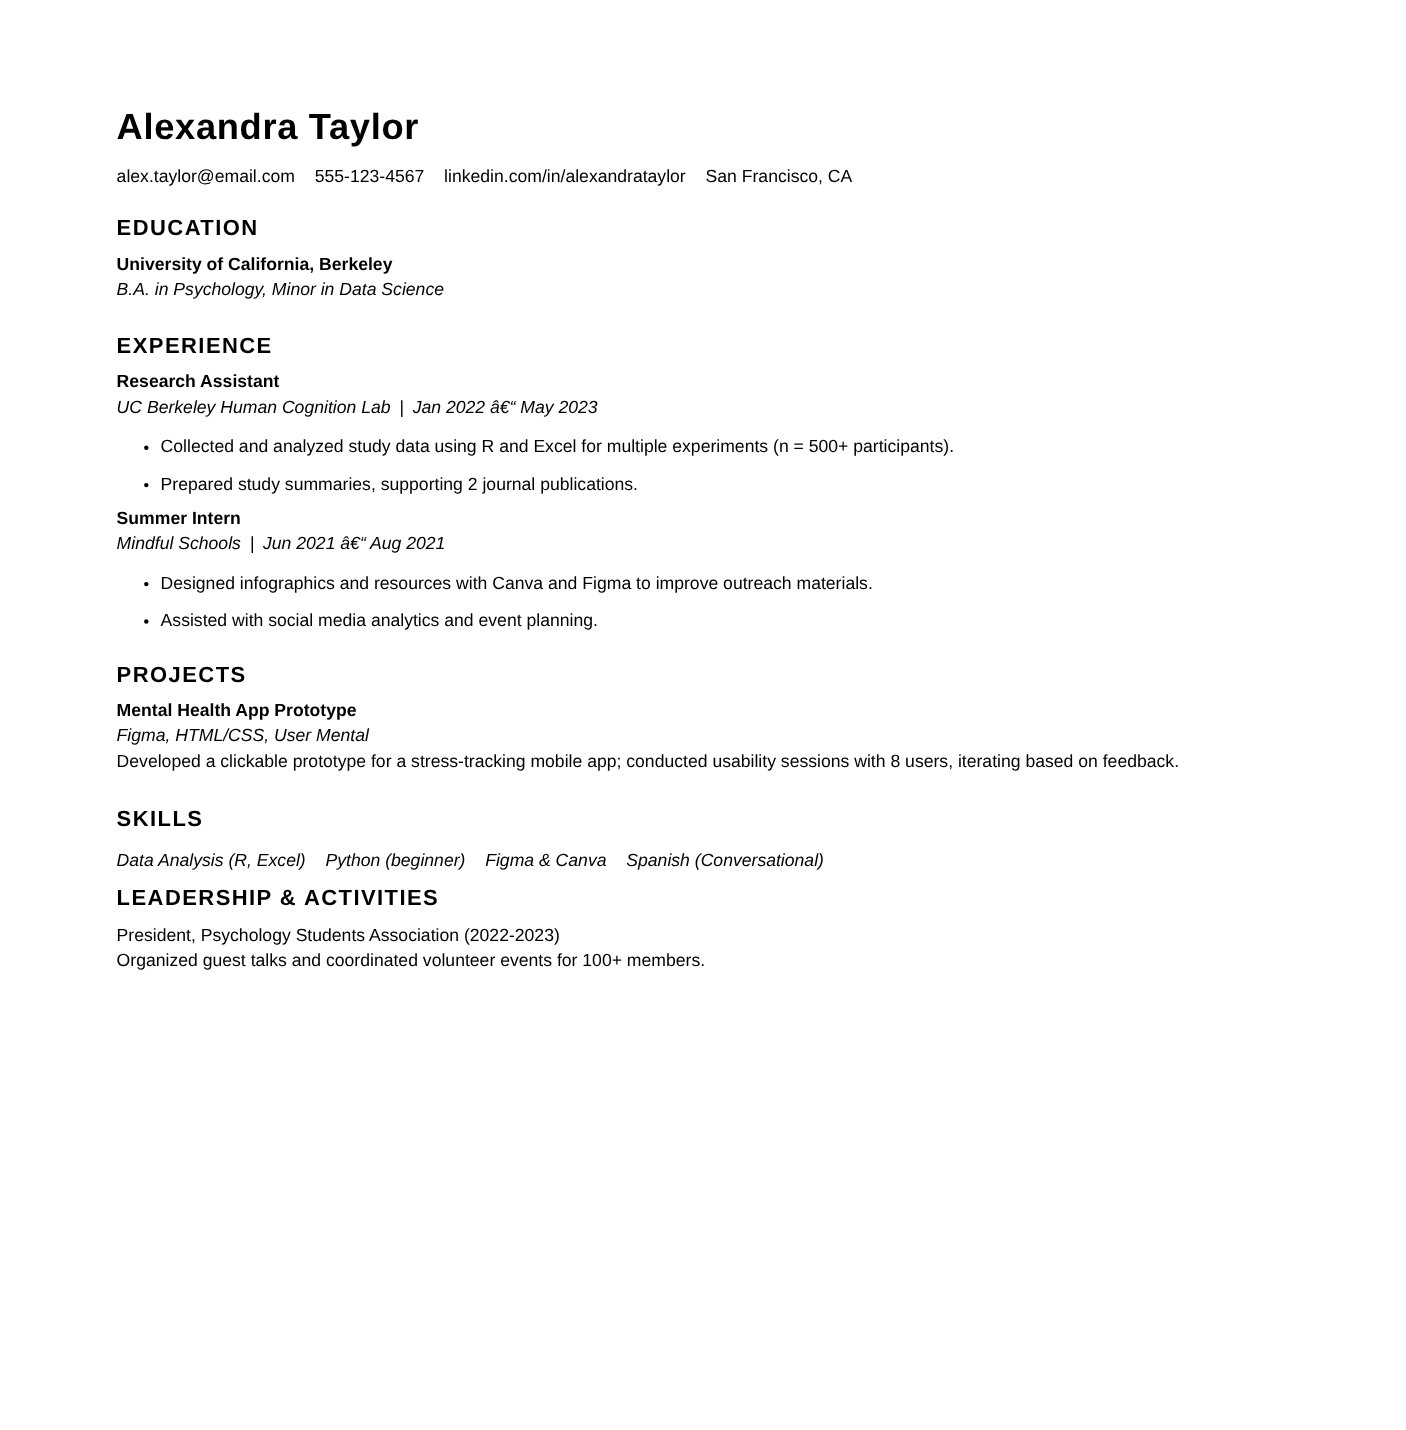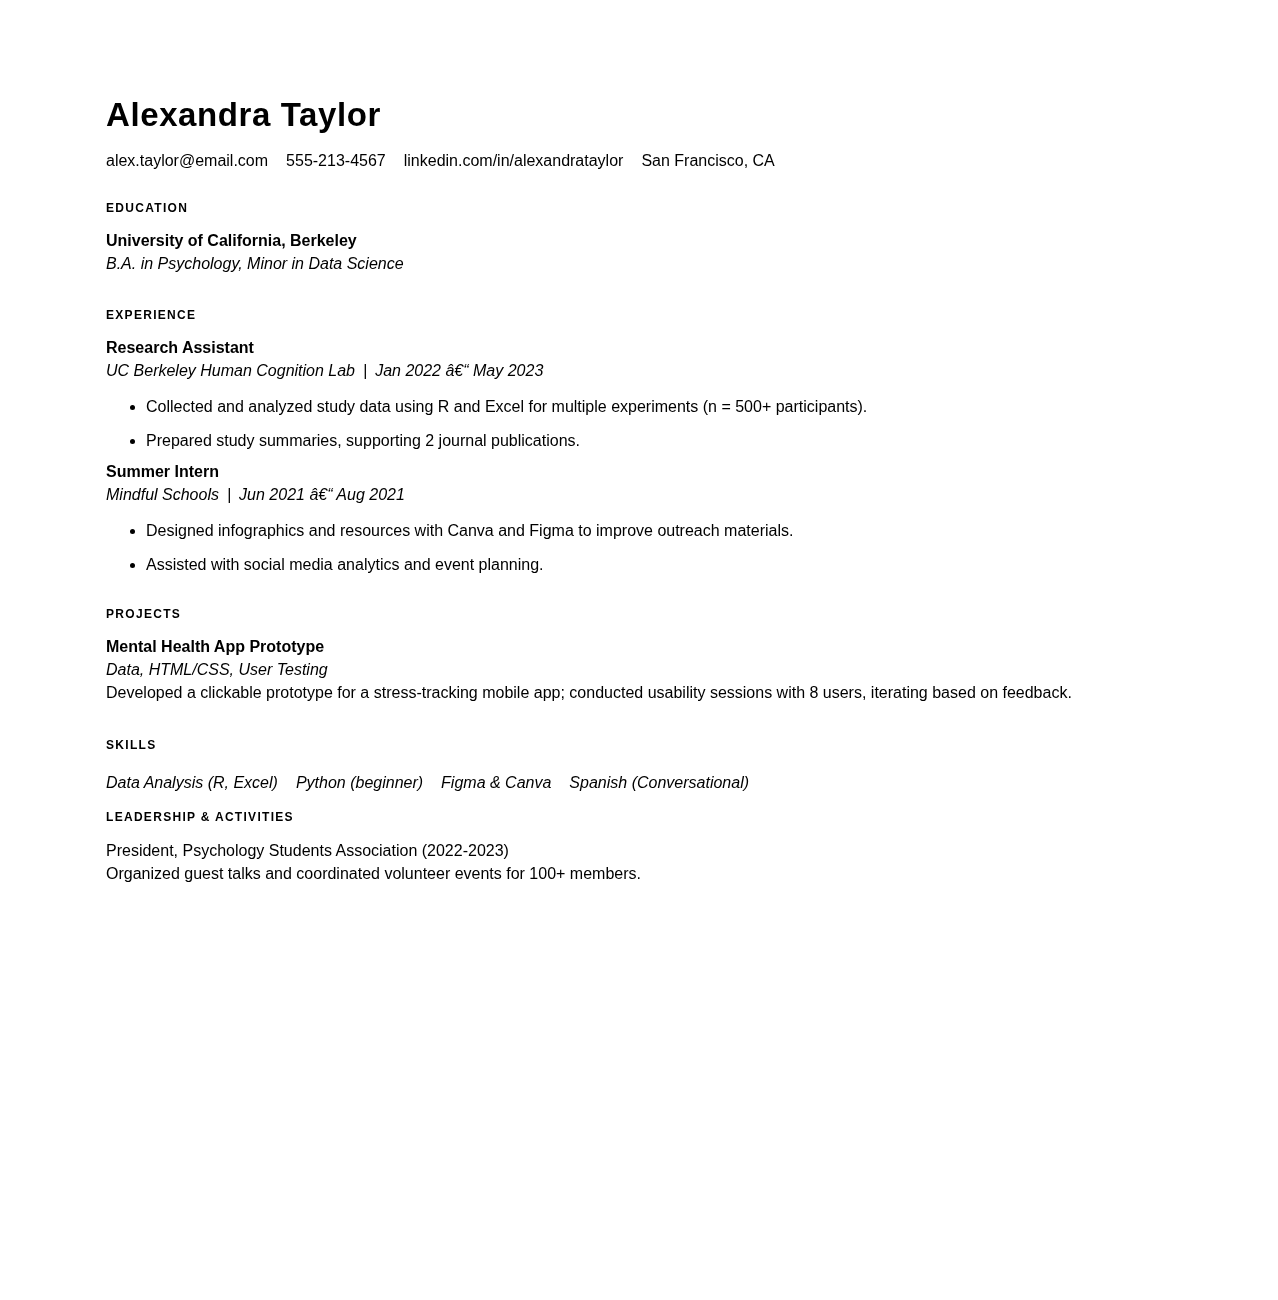--- a/index.html
+++ b/index.html
@@ -10,38 +10,38 @@
       font-size: 16px;
     }
     .page { position: relative; padding: 96px 74px 0 106px; }
     .name {
       font-size: 33px; font-weight: bold; letter-spacing: 0.6px;
       margin: 0; line-height: 38px;
     }
     .contact { margin-top: 17px; line-height: 20px; }
     .contact span { margin-right: 18px; }
     .section-title {
-      font-size: 12px; font-weight: bold; letter-spacing: 1.3px;
+      font-size: 20px; font-weight: bold; letter-spacing: 1.3px;
       margin: 0; line-height: 20px;
     }
     .entry-title { font-weight: bold; line-height: 22px; }
     .entry-sub { font-style: italic; line-height: 23px; }
     .line { line-height: 23px; }
     ul { margin: 14px 0 0 0; padding-left: 40px; }
     ul li { line-height: 22px; margin: 12px 0 1px 0; }
     .skills span { margin-right: 18px; font-style: italic; }
     .sep { margin: 0 8px; }
   </style>
 </head>
 <body>
 
 <div class="page">
   <h1 class="name">Alexandra Taylor</h1>
   <div class="contact">
-    <span>alex.taylor@email.com</span><span>555-213-4567</span><span>linkedin.com/in/alexandrataylor</span><span>San Francisco, CA</span>
+    <span>alex.taylor@email.com</span><span>555-123-4567</span><span>linkedin.com/in/alexandrataylor</span><span>San Francisco, CA</span>
   </div>
 
   <section style="margin-top:27px;">
     <h2 class="section-title">EDUCATION</h2>
     <div style="margin-top:12px;">
       <div class="entry-title">University of California, Berkeley</div>
       <div class="entry-sub">B.A. in Psychology, Minor in Data Science</div>
     </div>
   </section>
 
@@ -66,21 +66,21 @@
         <li>Designed infographics and resources with Canva and Figma to improve outreach materials.</li>
         <li>Assisted with social media analytics and event planning.</li>
       </ul>
     </div>
   </section>
 
   <section style="margin-top:28px;">
     <h2 class="section-title">PROJECTS</h2>
     <div style="margin-top:12px;">
       <div class="entry-title">Mental Health App Prototype</div>
-      <div class="entry-sub">Data, HTML/CSS, User Testing</div>
+      <div class="entry-sub">Figma, HTML/CSS, User Mental</div>
       <div class="line">Developed a clickable prototype for a stress-tracking mobile app; conducted usability sessions with 8 users, iterating based on feedback.</div>
     </div>
   </section>
 
   <section style="margin-top:31px;">
     <h2 class="section-title">SKILLS</h2>
     <div class="skills line" style="margin-top:16px;">
       <span>Data Analysis (R, Excel)</span><span>Python (beginner)</span><span>Figma &amp; Canva</span><span>Spanish (Conversational)</span>
     </div>
   </section>

